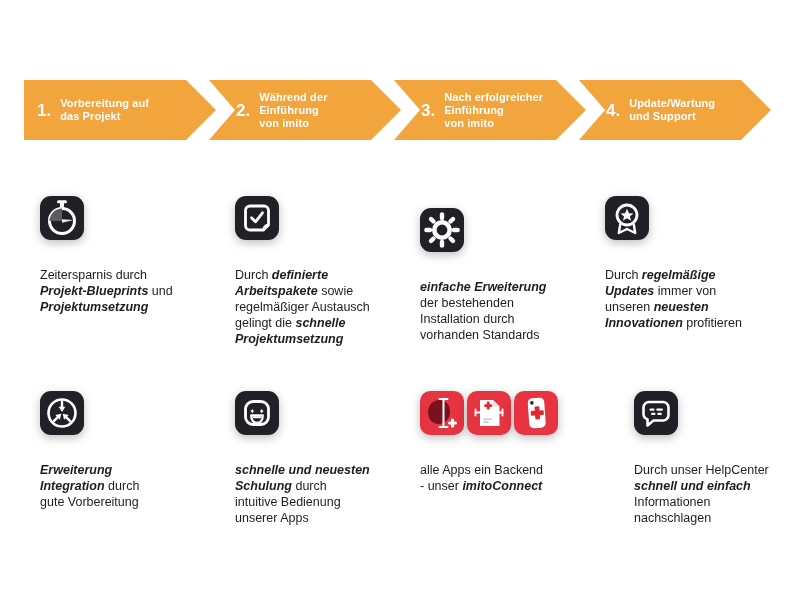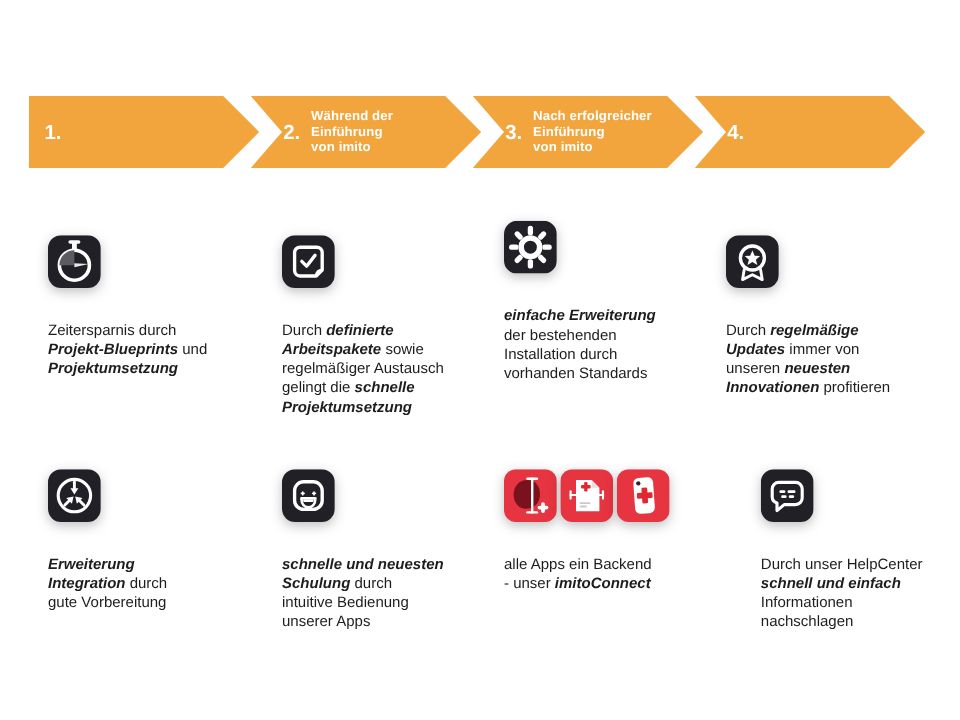--- a/index.html
+++ b/index.html
@@ -27,20 +27,22 @@
 <body>
 
 <div class="canvas">
 
   <div class="step" style="left:24px">
     <svg width="192" height="60" viewBox="0 0 192 60">
       <path d="M0 0 H162 L192 30 L162 60 H0 Z" fill="#F2A43D"></path>
     </svg>
     <div class="step-inner first">
       <span class="step-num">1.</span>
+      <span class="step-label">Vorbereitung auf
+das Projekt</span>
     </div>
   </div>
   <div class="step" style="left:209px">
     <svg width="192" height="60" viewBox="0 0 192 60">
       <path d="M0 0 H162 L192 30 L162 60 H0 L26 30 Z" fill="#F2A43D"></path>
     </svg>
     <div class="step-inner">
       <span class="step-num">2.</span>
       <span class="step-label">Während der
 Einführung
@@ -57,20 +59,22 @@
 Einführung
 von imito</span>
     </div>
   </div>
   <div class="step" style="left:579px">
     <svg width="192" height="60" viewBox="0 0 192 60">
       <path d="M0 0 H162 L192 30 L162 60 H0 L26 30 Z" fill="#F2A43D"></path>
     </svg>
     <div class="step-inner">
       <span class="step-num">4.</span>
+      <span class="step-label">Update/Wartung
+und Support</span>
     </div>
   </div>
 
   <div class="feature" style="left:40px;top:196px">
     <div class="icon-row">
       <svg width="44" height="44" viewBox="0 0 44 44">
         <rect x="0" y="0" width="44" height="44" rx="11" fill="#212026"></rect>
         <rect x="17" y="4.2" width="10" height="3" rx="1.5" fill="#ffffff"></rect>
         <rect x="20" y="6.5" width="4" height="5" fill="#ffffff"></rect>
         <circle cx="22" cy="25" r="12.5" fill="none" stroke="#ffffff" stroke-width="3"></circle>
@@ -92,21 +96,21 @@
         <polyline points="16.5,21.8 20.5,25.8 27.5,16.8" fill="none" stroke="#ffffff" stroke-width="2.8" stroke-linecap="round" stroke-linejoin="round"></polyline>
       </svg>
     </div>
     <div class="ftext"><span>Durch </span><span class="b">definierte
 Arbeitspakete</span><span> sowie
 regelmäßiger Austausch
 gelingt die </span><span class="b">schnelle
 Projektumsetzung</span></div>
   </div>
 
-  <div class="feature" style="left:420px;top:184px">
+  <div class="feature" style="left:420px;top:208px">
     <div class="icon-row">
       <svg width="44" height="44" viewBox="0 0 44 44">
         <rect x="0" y="0" width="44" height="44" rx="11" fill="#212026"></rect>
         <g fill="#ffffff">
           <rect x="19.8" y="4.2" width="4.4" height="8" rx="2.2"></rect>
           <rect x="19.8" y="4.2" width="4.4" height="8" rx="2.2" transform="rotate(45 22 22)"></rect>
           <rect x="19.8" y="4.2" width="4.4" height="8" rx="2.2" transform="rotate(90 22 22)"></rect>
           <rect x="19.8" y="4.2" width="4.4" height="8" rx="2.2" transform="rotate(135 22 22)"></rect>
           <rect x="19.8" y="4.2" width="4.4" height="8" rx="2.2" transform="rotate(180 22 22)"></rect>
           <rect x="19.8" y="4.2" width="4.4" height="8" rx="2.2" transform="rotate(225 22 22)"></rect>

